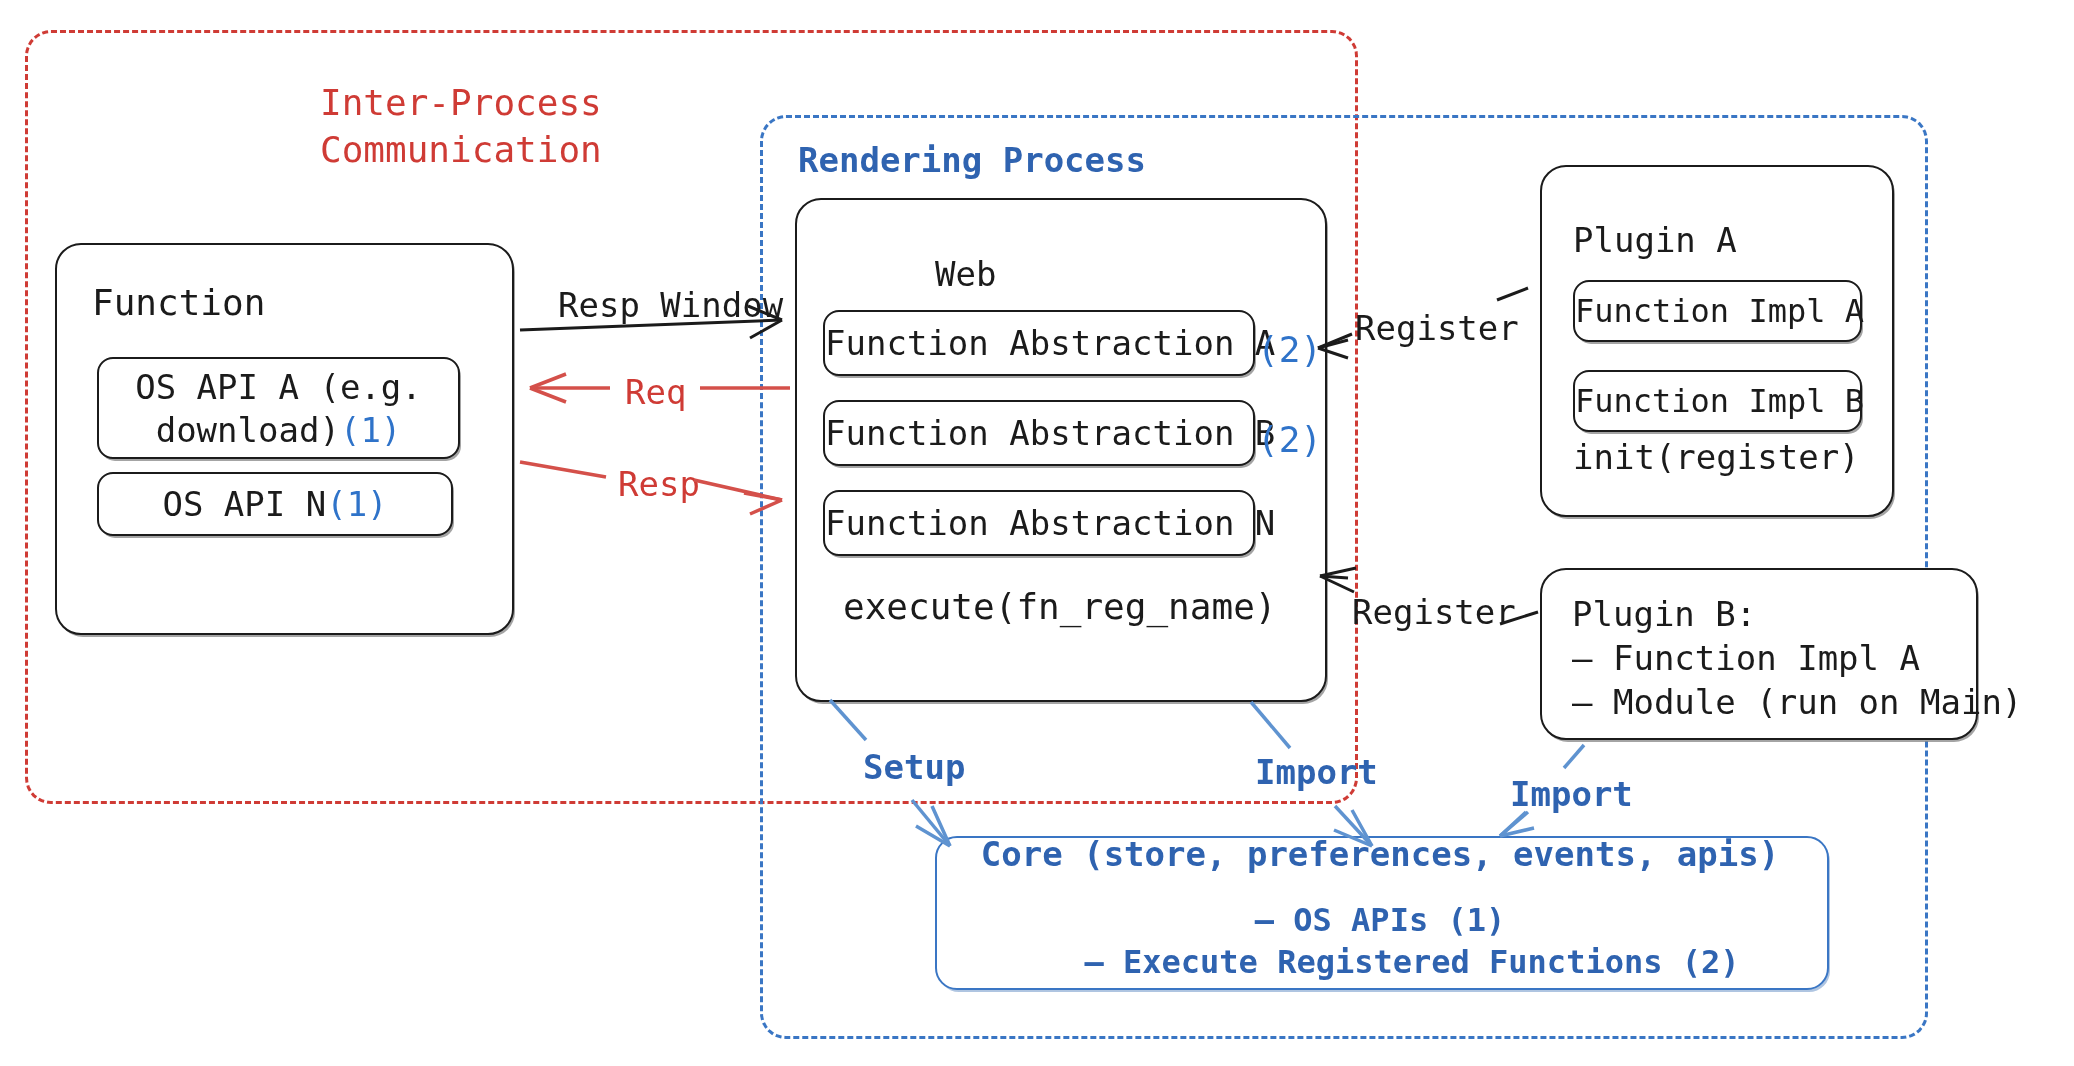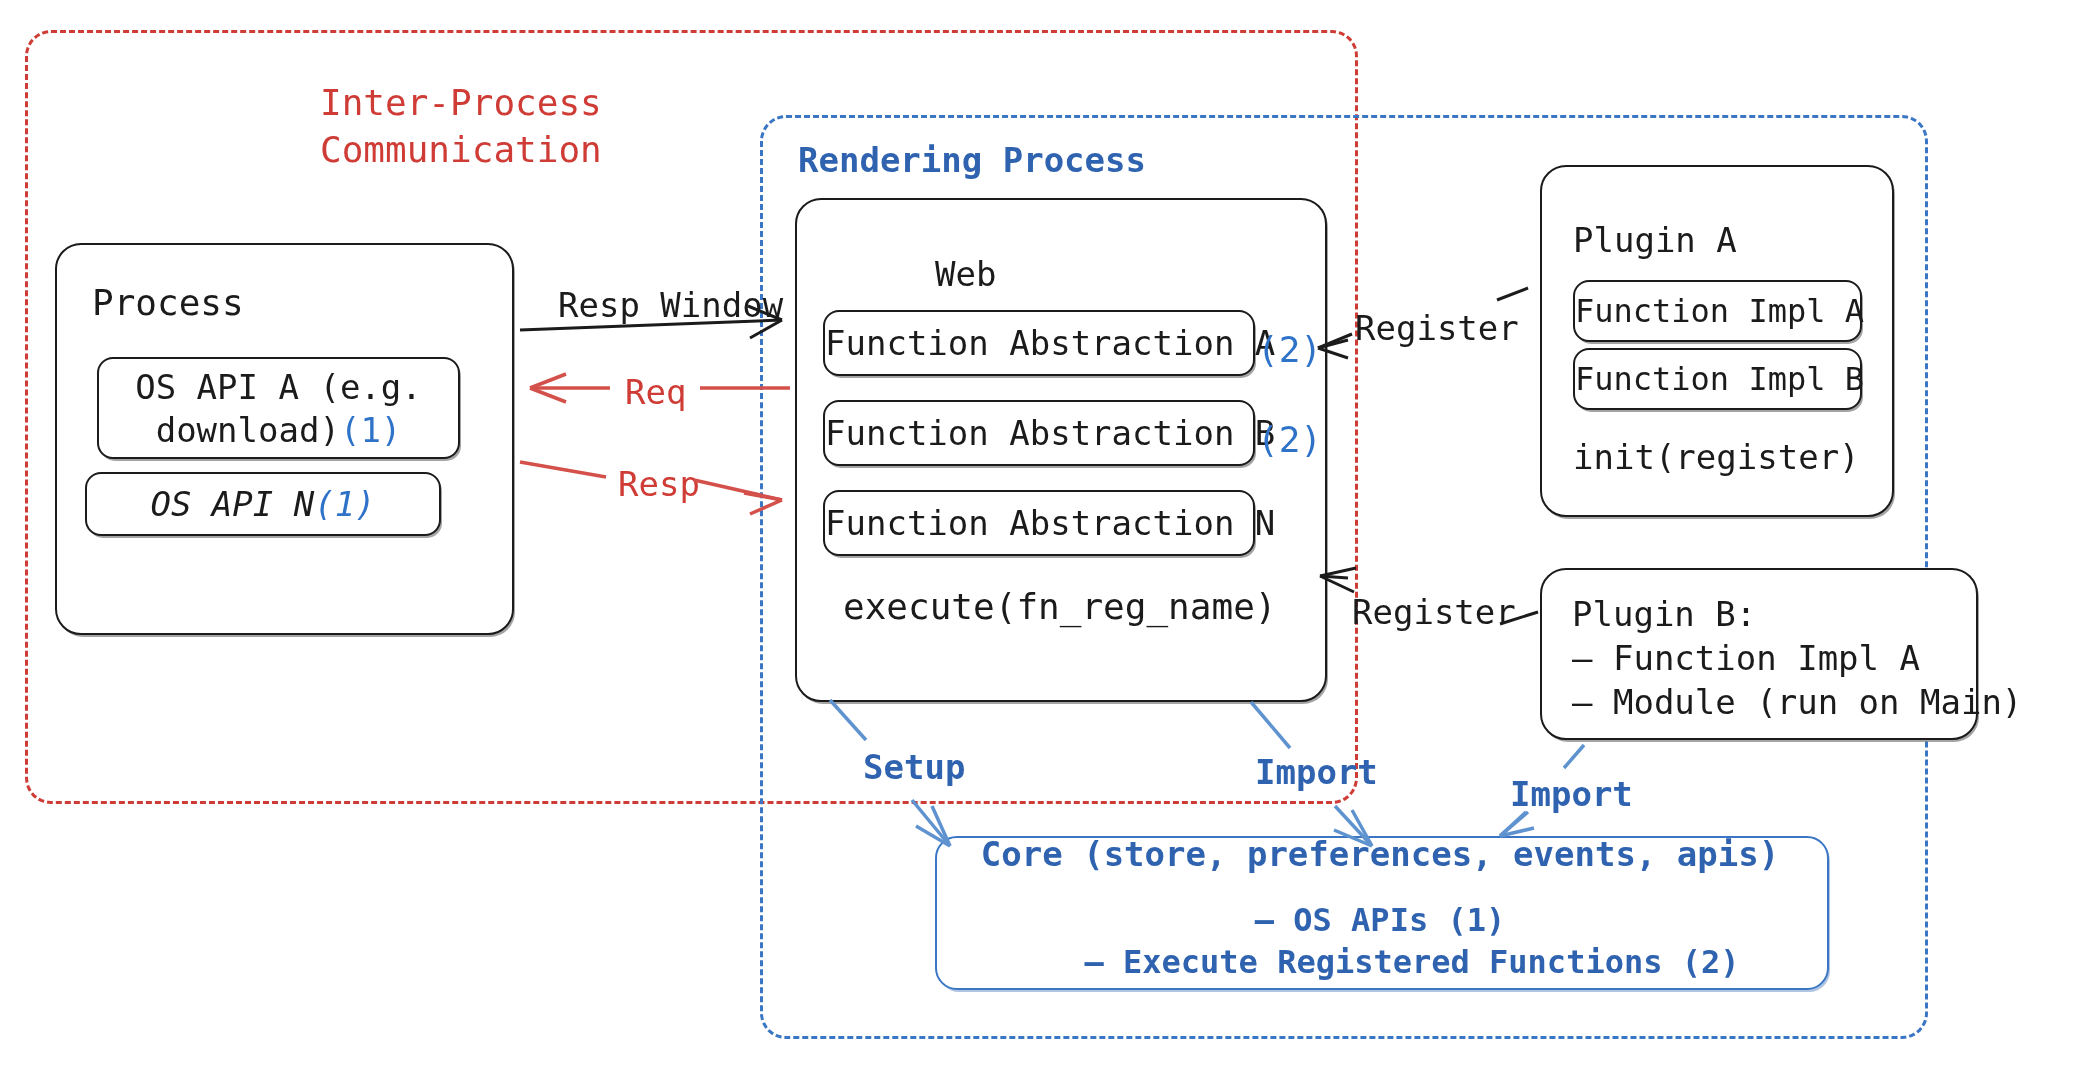--- a/index.html
+++ b/index.html
@@ -42,28 +42,28 @@
 
   <div class="dashbox blue" style="left:760px;top:115px;width:1162px;height:918px;"></div>
 
   <div class="lbl red f36 ctr" style="left:320px;top:80px;width:340px;text-align:left;">Inter-Process
 Communication</div>
 
   <div class="lbl blue-bold f34" style="left:798px;top:138px;">Rendering Process</div>
 
   <div class="hbox" style="left:55px;top:243px;width:455px;height:388px;"></div>
 
-  <div class="lbl f36" style="left:92px;top:280px;">Process</div>
+  <div class="lbl f36" style="left:92px;top:280px;">Function</div>
 
   <div class="hbox small" style="left:97px;top:357px;width:352px;height:98px;padding-left:7px;">
     <div class="boxtext"><span>OS API A (e.g.
 download)</span><span class="num">(1)</span></div>
   </div>
 
-  <div class="hbox small" style="left:85px;top:472px;width:352px;height:60px;font-style:italic;">
+  <div class="hbox small" style="left:97px;top:472px;width:352px;height:60px;">
     <div class="boxtext"><span>OS API N</span><span class="num">(1)</span></div>
   </div>
 
   <div class="hbox" style="left:795px;top:198px;width:528px;height:500px;"></div>
 
   <div class="lbl f34" style="left:935px;top:252px;">Web</div>
 
   <div class="hbox small" style="left:823px;top:310px;width:428px;height:62px;">
     <div class="boxtext">Function Abstraction A</div>
   </div>
@@ -81,21 +81,21 @@
   <div class="lbl f36" style="left:843px;top:584px;">execute(fn_reg_name)</div>
 
   <div class="hbox" style="left:1540px;top:165px;width:350px;height:348px;"></div>
 
   <div class="lbl f34" style="left:1573px;top:218px;">Plugin A</div>
 
   <div class="hbox small" style="left:1573px;top:280px;width:285px;height:58px;">
     <div class="boxtext" style="font-size:32px;">Function Impl A</div>
   </div>
 
-  <div class="hbox small" style="left:1573px;top:348px;width:285px;height:58px;">
+  <div class="hbox small" style="left:1573px;top:370px;width:285px;height:58px;">
     <div class="boxtext" style="font-size:32px;">Function Impl B</div>
   </div>
 
   <div class="lbl f34" style="left:1573px;top:435px;">init(register)</div>
 
   <div class="hbox" style="left:1540px;top:568px;width:434px;height:168px;"></div>
 
   <div class="lbl f34" style="left:1572px;top:592px;">Plugin B:</div>
   <div class="lbl f34" style="left:1572px;top:636px;">– Function Impl A</div>
   <div class="lbl f34" style="left:1572px;top:680px;">– Module (run on Main)</div>

